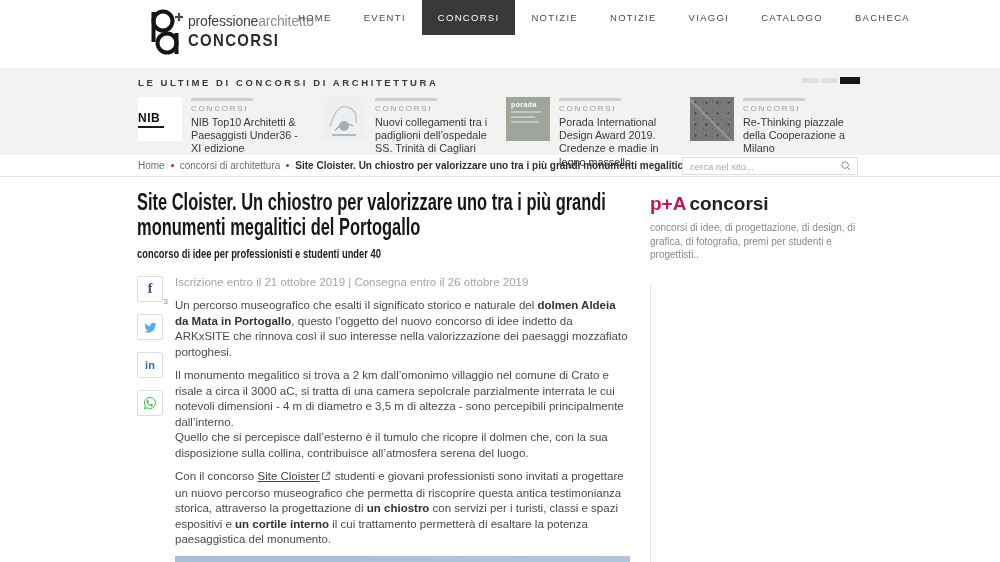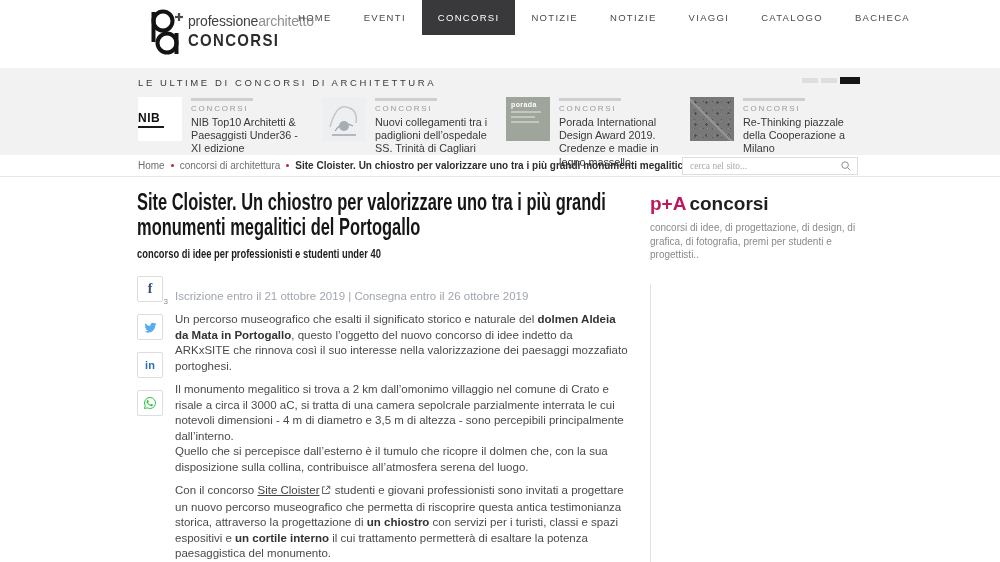--- a/index.html
+++ b/index.html
@@ -15,21 +15,21 @@
   .wordmark .wm2 { color:#8f8f8f; }
   .logo-section { font-size:17px; font-weight:700; color:#2c2c2c; letter-spacing:1.5px;
                   transform:scaleX(.88); transform-origin:left; margin-top:2px; }
   .nav { position:absolute; left:282px; top:0; height:35px; display:flex; align-items:stretch; }
   .nav a { display:flex; align-items:center; padding:0 16px; font-size:9.5px; letter-spacing:1.3px;
            color:#4a4a4a; text-decoration:none; cursor:pointer; }
   .nav a.active { background:#39393b; color:#fff; }
 
   
   .band { position:relative; height:87px; background:#f2f2f3; padding:6px 138px 0 138px; }
-  .band-heading { font-size:9.5px; font-weight:400; letter-spacing:2.6px; color:#3a3a3a; margin:3px 0 9px; }
+  .band-heading { font-size:9.5px; font-weight:700; letter-spacing:2.6px; color:#3a3a3a; margin:3px 0 9px; }
   .band-pager { position:absolute; right:140px; top:9px; display:flex; align-items:center; gap:3px; }
   .pager-dash { width:16px; height:5px; background:#dedede; }
   .pager-active { width:20px; height:7px; background:#151515; }
   .band-items { display:grid; grid-template-columns:repeat(4,172px); column-gap:12px; }
   .news { display:flex; cursor:pointer; }
   .thumb { width:44px; height:44px; flex:none; margin-right:9px; overflow:hidden; position:relative; }
   .thumb-nib { background:#fff; display:flex; flex-direction:column; justify-content:center; }
   .nib-text { font-size:12px; font-weight:700; color:#101010; letter-spacing:.5px; }
   .nib-bar { width:26px; height:2px; background:#1a1a1a; margin-top:1px; }
   .thumb-sketch { background:#edeff1; }
@@ -51,40 +51,40 @@
   
   .crumb-row { position:relative; height:22px; border-bottom:1px solid #e7e7e7;
                display:flex; align-items:center; padding-left:138px; }
   .crumbs { display:flex; align-items:center; font-size:10px; color:#6e6e6e; }
   .crumbs a { color:#6e6e6e; text-decoration:none; cursor:pointer; }
   .crumb-dot { width:3px; height:3px; border-radius:50%; background:#c0272d; margin:0 6px; }
   .crumb-cur { color:#2e2e2e; font-weight:700; }
   .search { position:absolute; right:142px; top:2px; width:176px; height:18px; background:#fff;
             border:1px solid #ddd; display:flex; align-items:center; padding:0 5px 0 7px; }
   .search input { flex:1; border:0; outline:0; font-size:9.5px; color:#555; background:transparent;
-                  font-family:Liberation Serif, serif; }
+                  font-family:Liberation Sans, sans-serif; }
   .search input::placeholder { color:#aaa; }
 
   
   .main { display:flex; padding:13px 138px 0 137px; }
   .content-col { width:493px; }
   .a-title { font-size:23.5px; line-height:25px; font-weight:700; color:#161616; letter-spacing:0;
              width:704px; transform:scaleX(.7); transform-origin:left top; }
   .a-sub { font-size:13px; font-weight:700; color:#1c1c1c; width:685px;
            transform:scaleX(.72); transform-origin:left top; margin-top:6px; }
   .article-body { display:flex; margin-top:13px; }
   .share-col { width:38px; flex:none; padding-top:2px; }
   .share-btn { position:relative; width:26px; height:26px; background:#fff; border:1px solid #ddd;
                border-radius:2px; display:flex; align-items:center; justify-content:center;
                margin-bottom:12px; cursor:pointer; }
   .fb-f { font-size:14px; font-weight:700; color:#34507e; font-family:"Liberation Serif", serif; }
   .share-count { position:absolute; right:-6px; bottom:-5px; font-size:8px; color:#8a8a8a; }
   .li-in { font-size:11px; font-weight:700; color:#276fb4; }
   .text-col { flex:1; }
-  .deadline { font-size:11.5px; color:#a0a6ad; margin:16px 0 10px; }
+  .deadline { font-size:11.5px; color:#a0a6ad; margin:2px 0 10px; }
   .text-col p.body { font-size:11.5px; line-height:15.5px; color:#4a4a4a; margin:0 0 8px; }
   .text-col p.body b { color:#333; }
   .a-link { color:#444; text-decoration:underline; cursor:pointer; }
   .ext-ico { display:inline-block; vertical-align:-1px; margin-left:2px; }
 
   .figure { width:455px; height:150px; margin-top:8px; position:relative;
             background:linear-gradient(172deg,#a7bdd8 0%, #b5c8df 45%, #cad7e8 100%); }
   .ark-logo { display:flex; justify-content:center; align-items:center; gap:9px; padding-top:11px; }
 
   

